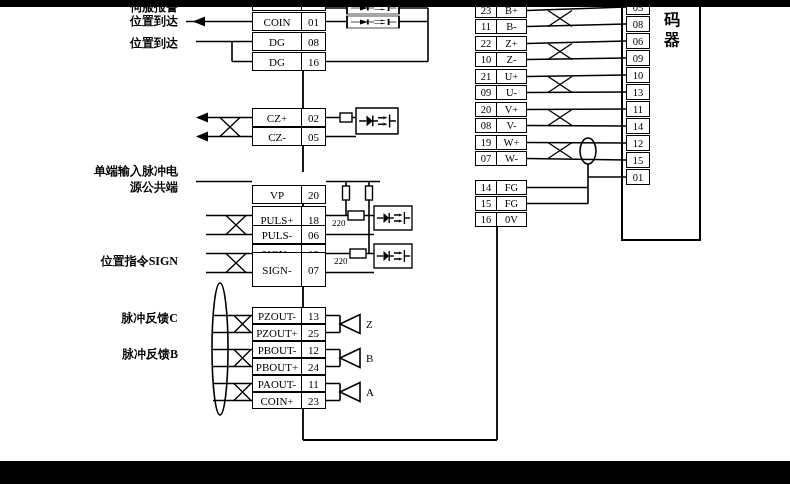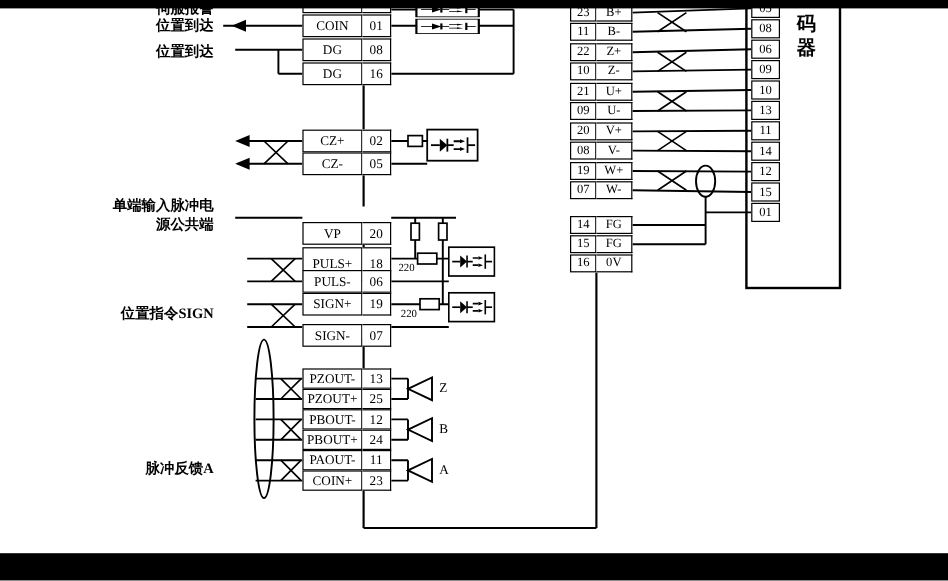--- a/index.html
+++ b/index.html
@@ -142,21 +142,22 @@
 
     <rect x="622" y="-12" width="78" height="252" stroke="#000" stroke-width="2" fill="none"></rect>
   </svg>
 
   <div class="llabel" style="top:-1px">伺服报警</div>
   <div class="llabel" style="top:13px">位置到达</div>
   <div class="llabel" style="top:35px">位置到达</div>
   <div class="llabel" style="top:163px">单端输入脉冲电</div>
   <div class="llabel" style="top:179px">源公共端</div>
   <div class="llabel" style="top:253px">位置指令SIGN</div>
-  <div class="llabel" style="top:382px">脉冲反馈A</div>
+  <div class="llabel" style="top:310px">脉冲反馈C</div>
+  <div class="llabel" style="top:346px">脉冲反馈B</div>
 
   <div class="cnrow" style="top:-9px;height:20px">
     <div class="lbl"></div>
     <div class="pin"></div>
   </div>
   <div class="cnrow" style="top:12px;height:19px">
     <div class="lbl">COIN</div>
     <div class="pin">01</div>
   </div>
   <div class="cnrow" style="top:32px;height:19px">
@@ -184,21 +185,21 @@
     <div class="pin">18</div>
   </div>
   <div class="cnrow" style="top:225px;height:19px">
     <div class="lbl">PULS-</div>
     <div class="pin">06</div>
   </div>
   <div class="cnrow" style="top:244px;height:19px">
     <div class="lbl">SIGN+</div>
     <div class="pin">19</div>
   </div>
-  <div class="cnrow" style="top:270px;height:19px">
+  <div class="cnrow" style="top:252px;height:35px">
     <div class="lbl">SIGN-</div>
     <div class="pin">07</div>
   </div>
   <div class="cnrow" style="top:307px;height:17px">
     <div class="lbl">PZOUT-</div>
     <div class="pin">13</div>
   </div>
   <div class="cnrow" style="top:324px;height:17px">
     <div class="lbl">PZOUT+</div>
     <div class="pin">25</div>

